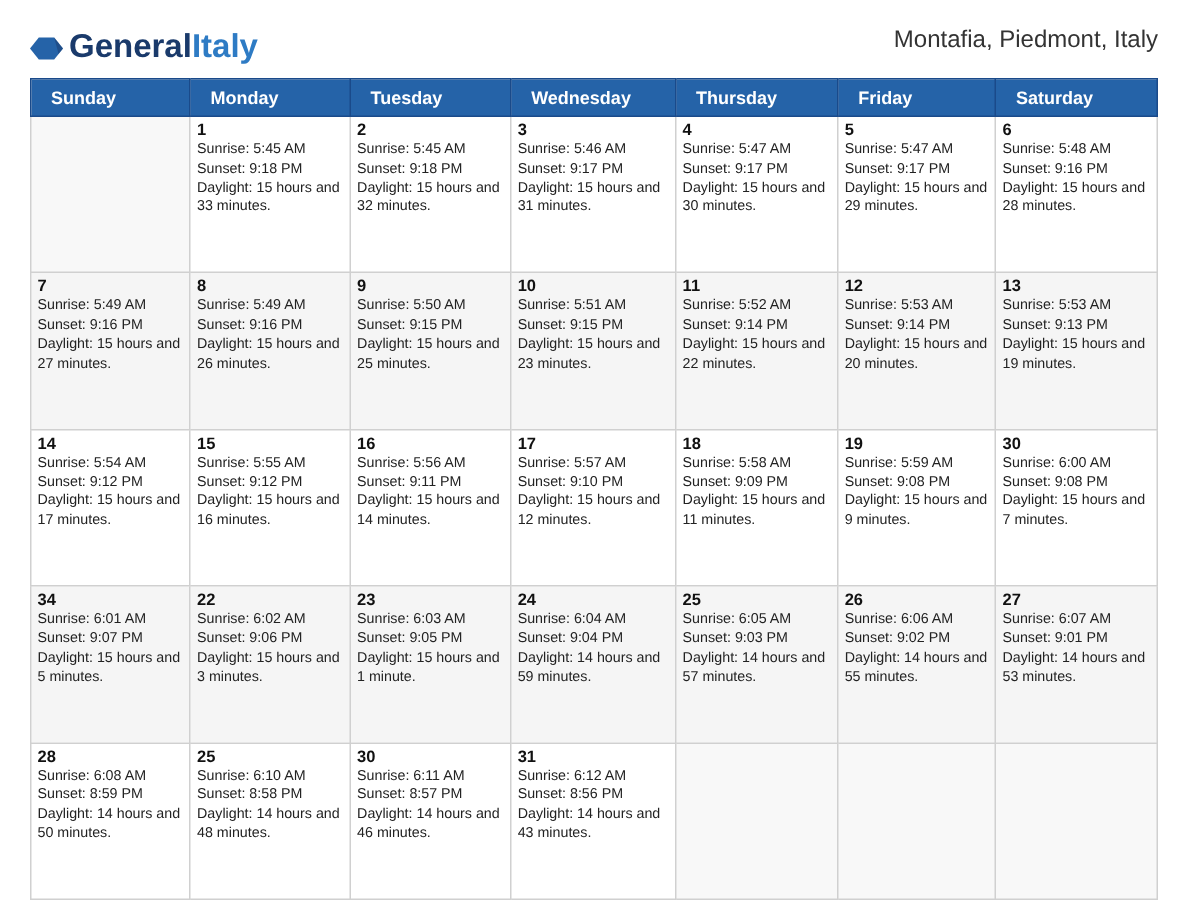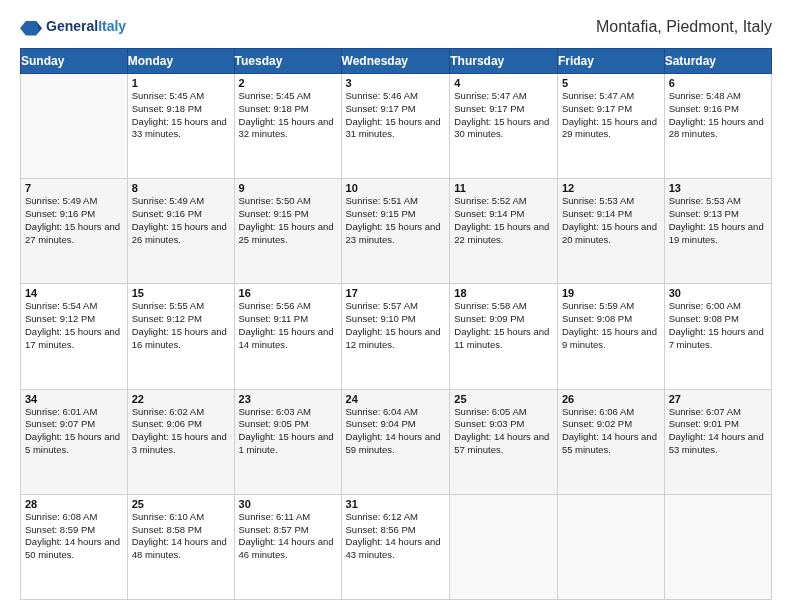--- a/index.html
+++ b/index.html
@@ -23,22 +23,22 @@
       align-items: flex-start;
       margin-bottom: 8px;
     }
     .logo {
       display: flex;
       flex-direction: column;
       align-items: flex-start;
     }
     .logo-text {
       display: flex;
-      align-items: flex-start;
-      font-size: 14px;
+      align-items: flex-end;
+      font-size: 22px;
       font-weight: bold;
       color: #1a3a6b;
     }
     .logo-general { color: #1a3a6b; font-weight: bold; }
     .logo-blue { color: #2e7bc4; font-weight: bold; }
     .logo-icon {
       width: 22px;
       height: 22px;
       margin-right: 4px;
     }
@@ -58,21 +58,21 @@
     }
     .calendar {
       width: 100%;
       border-collapse: collapse;
       flex: 1;
       font-size: 10px;
     }
     .calendar th {
       background-color: #2563a8;
       color: white;
-      padding: 5px 0;
+      padding: 5px 13px;
       text-align: left;
       font-size: 12px;
       font-weight: bold;
       border: 1px solid #1a4a8a;
     }
     .calendar td {
       border: 1px solid #d0d0d0;
       vertical-align: top;
       padding: 3px 4px;
       width: 113px;

